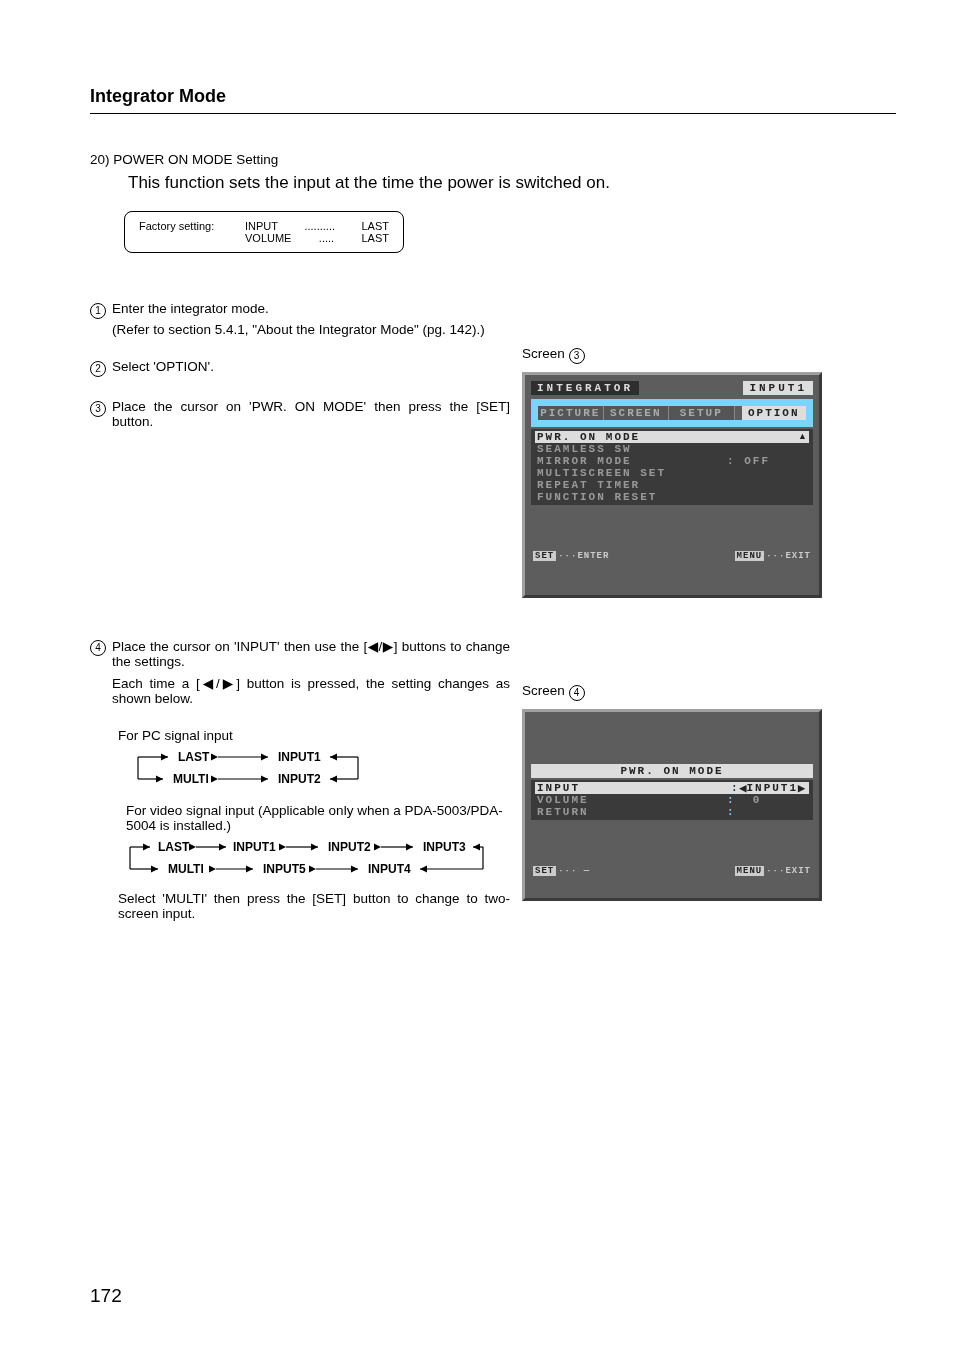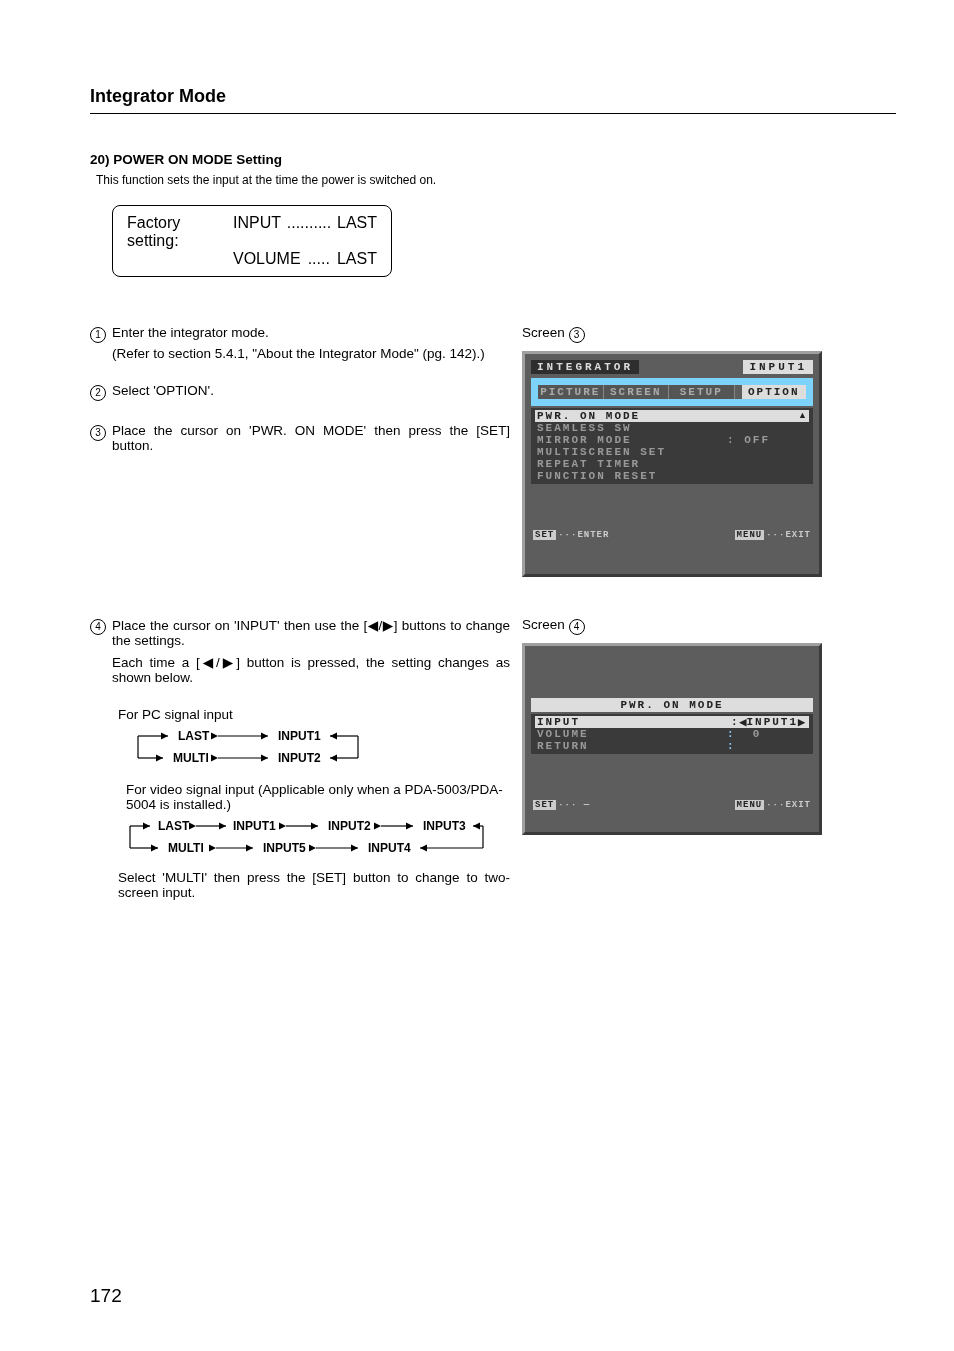--- a/index.html
+++ b/index.html
@@ -18,35 +18,35 @@
   }
   .section-title {
     font-size: 18px;
     font-weight: bold;
     border-bottom: 1.5px solid #000;
     padding-bottom: 6px;
     margin-bottom: 38px;
   }
   .setting-heading {
     font-size: 13.5px;
-    font-weight: bold;
+    font-weight: normal;
     margin-bottom: 6px;
   }
   .intro-text {
-    font-size: 12px;
-    margin-left: 6px;
+    font-size: 17px;
+    margin-left: 38px;
     margin-bottom: 18px;
   }
   .factory-box {
-    margin-left: 22px;
+    margin-left: 34px;
     border: 1px solid #000;
     border-radius: 8px;
     padding: 8px 14px;
     width: 250px;
-    font-size: 16px;
+    font-size: 11px;
   }
   .factory-row { display: flex; }
   .factory-label { width: 106px; }
   .factory-key-val { flex: 1; display: flex; justify-content: space-between; }
 
   .two-col {
     display: flex;
     margin-top: 48px;
   }
   .left-col {
@@ -79,20 +79,21 @@
     width: 14px;
     height: 14px;
     line-height: 13px;
     text-align: center;
     font-size: 10px;
     vertical-align: -1px;
   }
   .screen-label {
     font-size: 13.5px;
     margin-bottom: 8px;
+    margin-top: 45px;
   }
 
   
   .osd {
     background: #5d5d5d;
     border: 3px solid #808080;
     border-top-color: #a0a0a0;
     border-left-color: #a0a0a0;
     border-right-color: #3a3a3a;
     border-bottom-color: #3a3a3a;

